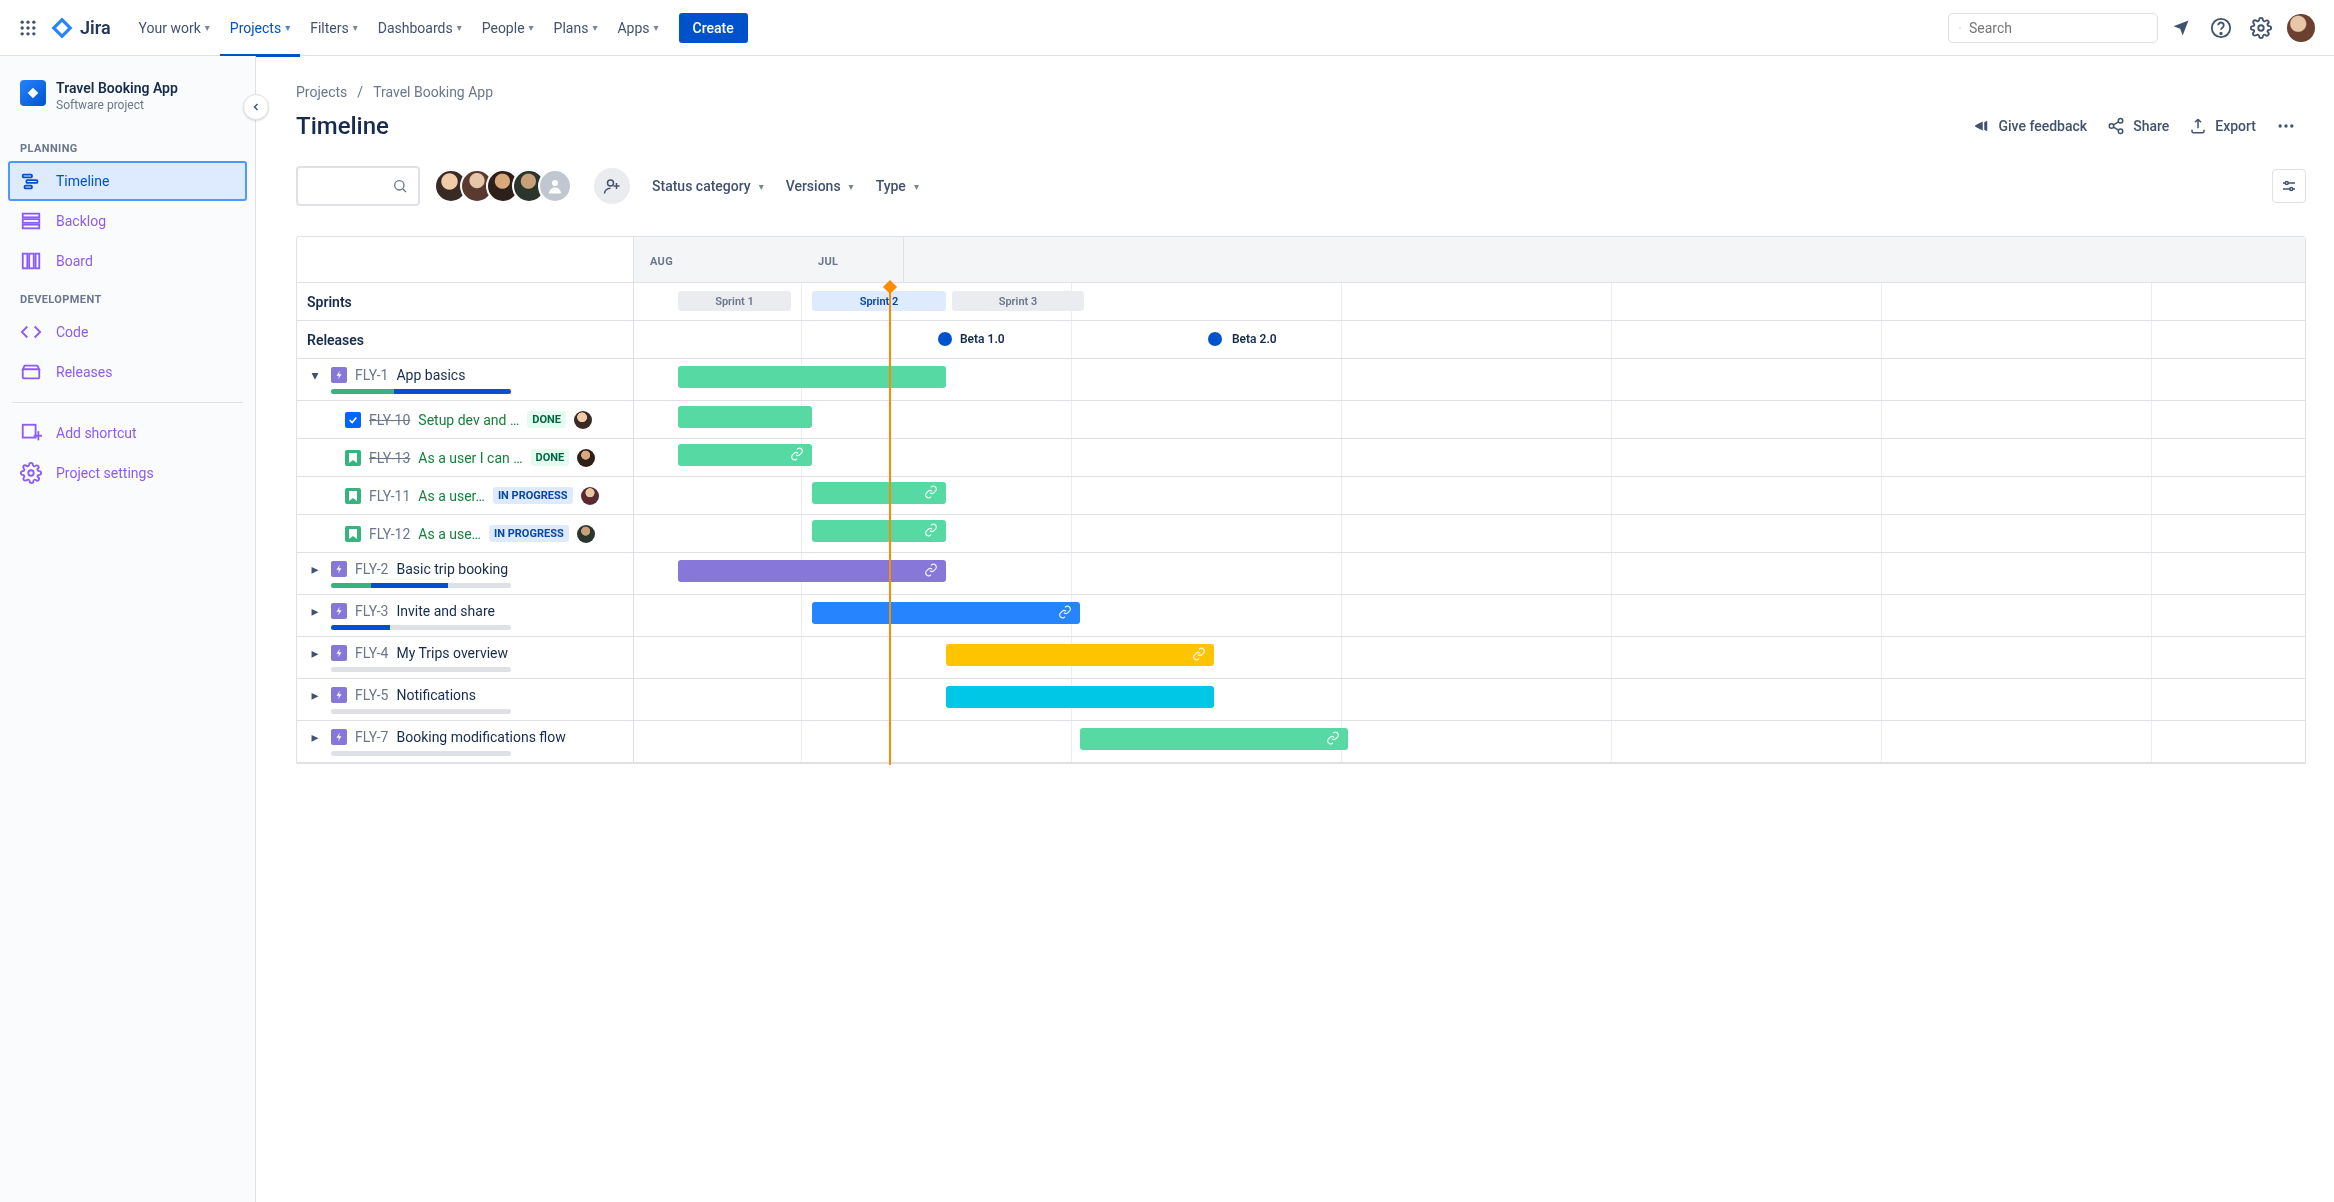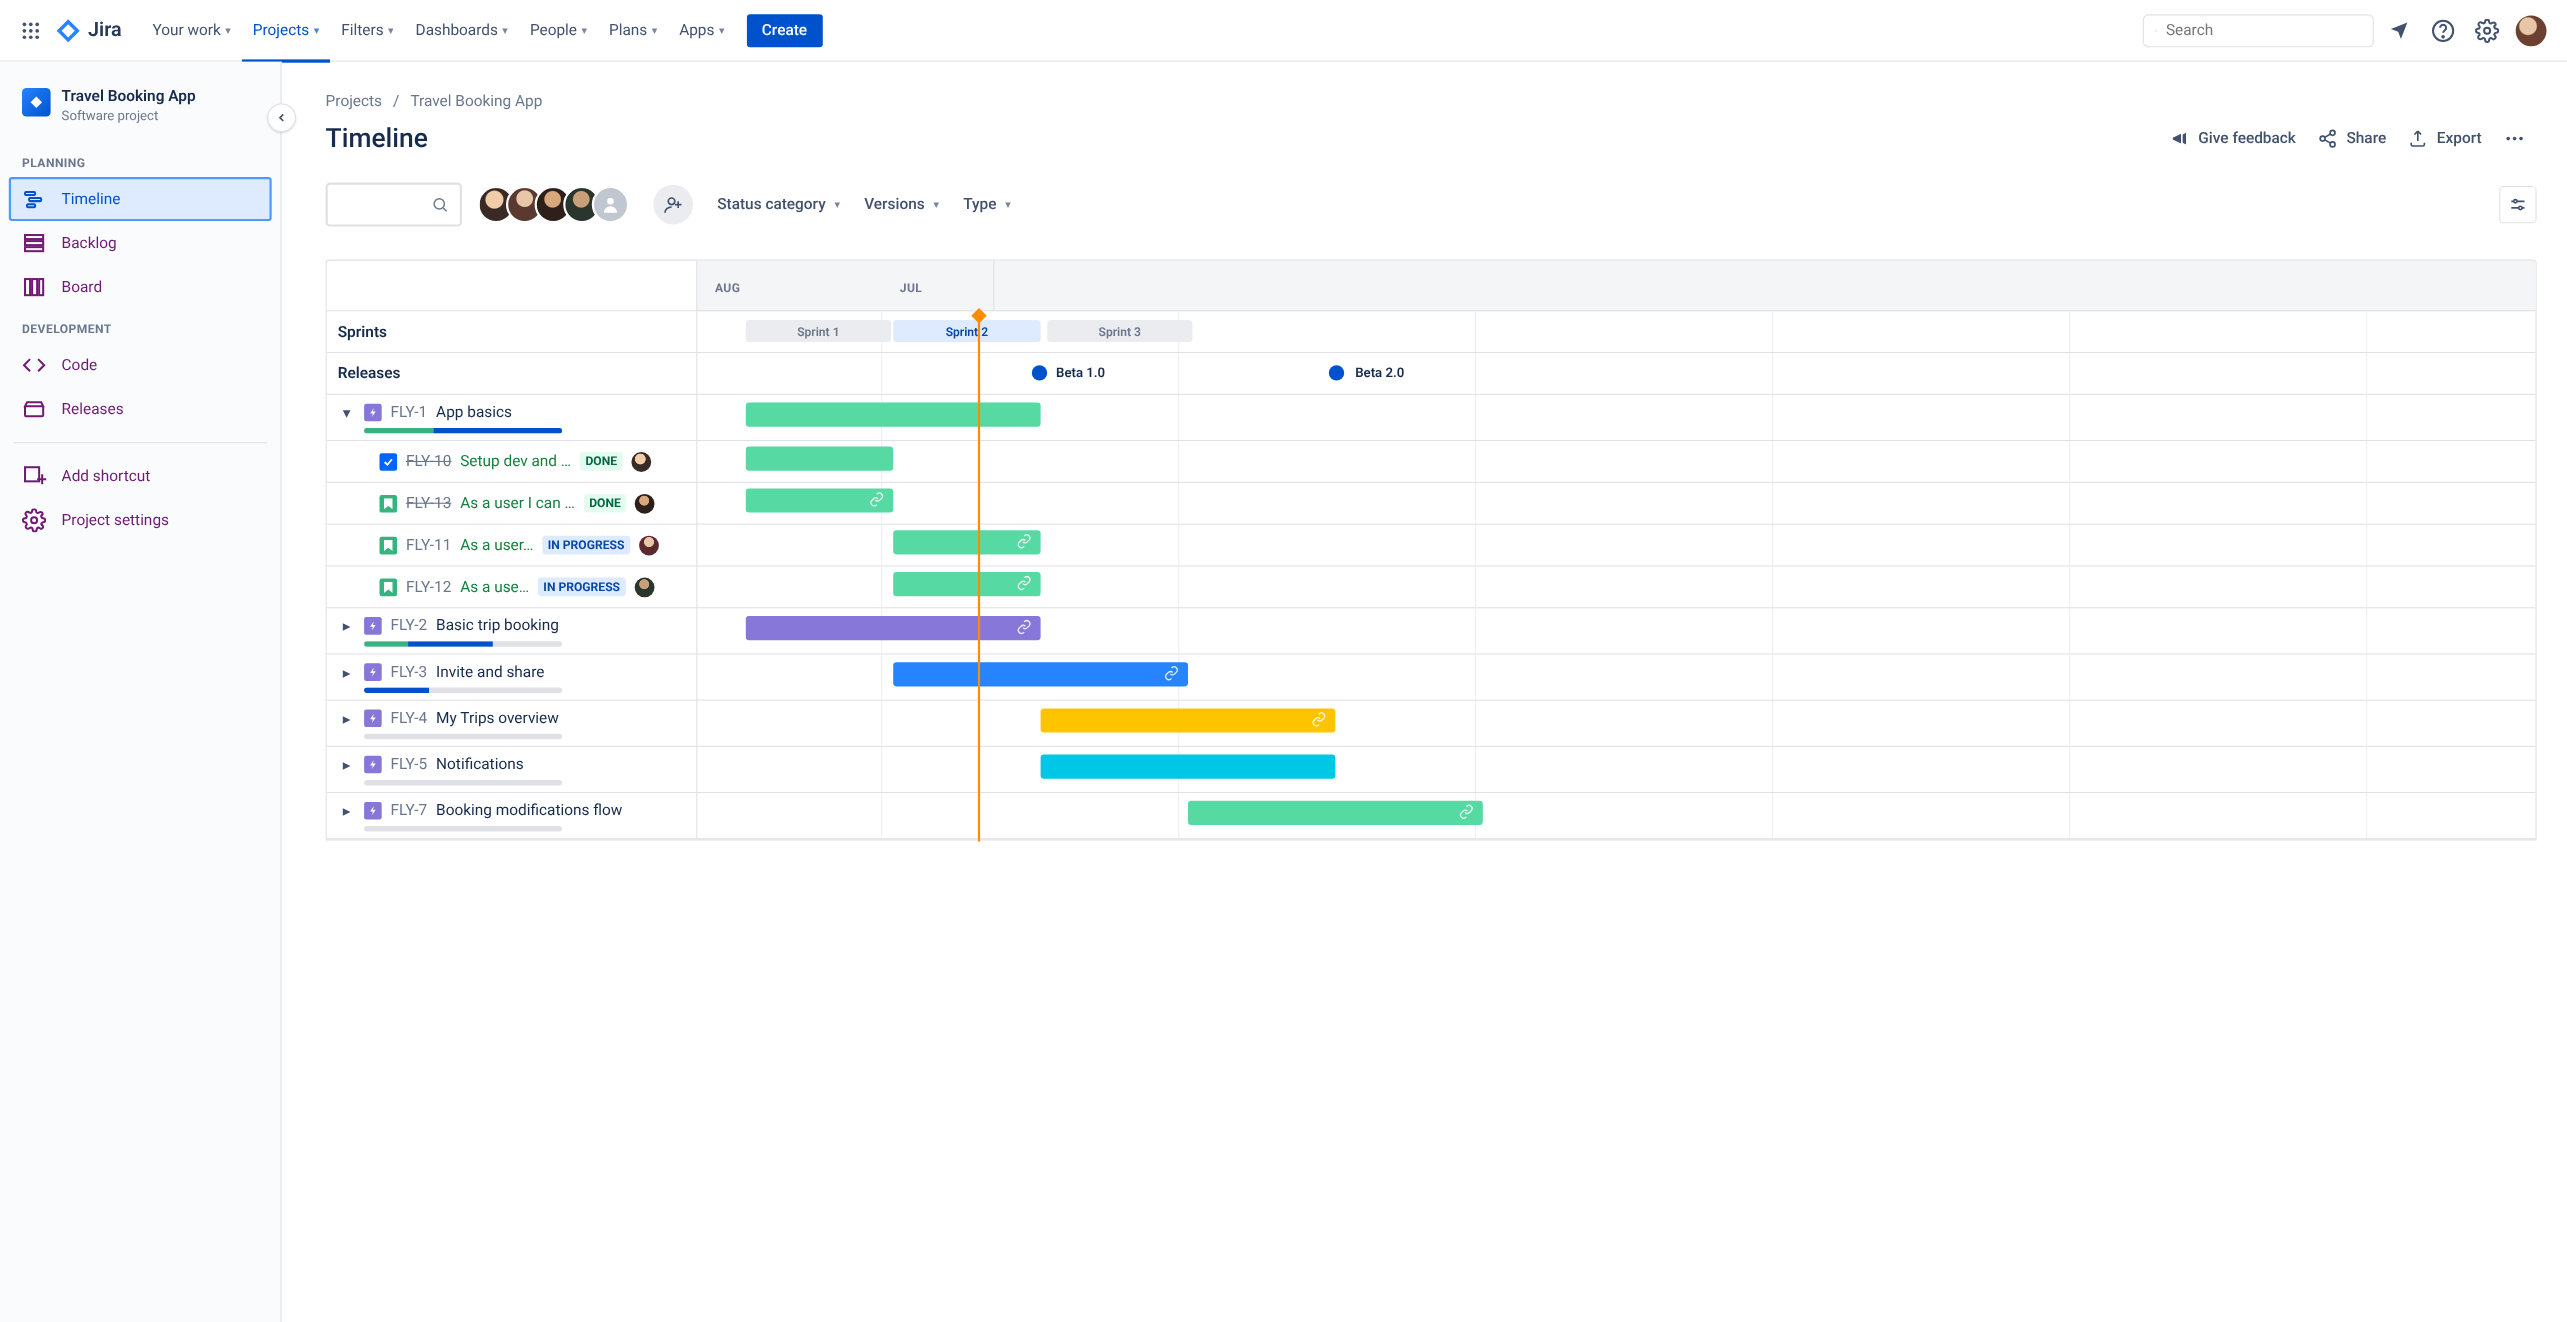--- a/index.html
+++ b/index.html
@@ -25,21 +25,21 @@
 
 .app-body { display:flex; height: calc(100vh - 56px); }
 .sidebar { width:256px; border-right:1px solid #dfe1e6; padding: 24px 8px 8px 8px; position:relative; background:#FAFBFC; }
 .collapse-btn { position:absolute; right:-14px; top:38px; width:26px; height:26px; border-radius:50%; background:#fff; border:1px solid #dfe1e6; display:flex; align-items:center; justify-content:center; cursor:pointer; box-shadow:0 1px 2px rgba(9,30,66,.15);}
 .project-head { display:flex; gap:10px; padding: 0 8px 18px 12px;}
 .proj-icon { width:26px; height:26px; border-radius:4px; background: linear-gradient(135deg,#2684FF,#0052CC); display:flex; align-items:center; justify-content:center;}
 .proj-icon svg { width:14px; height:14px;}
 .proj-name { font-weight:600; font-size:14px; color:#172B4D;}
 .proj-sub { font-size:12px; color:#6B778C; margin-top:2px;}
 .section-label { font-size:11px; font-weight:700; letter-spacing:.4px; color:#6B778C; padding: 12px 12px 6px;}
-.side-item { display:flex; align-items:center; gap:14px; padding: 9px 12px; border-radius:3px; cursor:pointer; color:#701a75; font-size:14px;}
+.side-item { display:flex; align-items:center; gap:14px; padding: 9px 12px; border-radius:3px; cursor:pointer; color:#8b5cf6; font-size:14px;}
 .side-item.active { background:#deebff; color:#0052CC; border:2px solid #4C9AFF; padding:7px 10px;}
 .side-item svg, .side-item .glyph { width:22px; height:22px; flex:none; display:flex; align-items:center; justify-content:center;}
 .side-sep { height:1px; background:#dfe1e6; margin: 10px 4px;}
 
 
 .main { flex:1; overflow:auto; padding: 28px 28px 0 40px; }
 .crumbs { color:#6B778C; font-size:14px; display:flex; gap:10px; align-items:center;}
 .crumbs a { color:#6B778C; text-decoration:none;}
 .header-row { display:flex; align-items:center; margin-top:10px;}
 .page-title { font-size:24px; font-weight:500; color:#172B4D;}
@@ -392,21 +392,21 @@
     <div class="tl-wrap" style="position: relative;">
       <div class="tl-grid" id="tl-grid">
           <div class="tl-header-left"></div>
           <div class="tl-header-right">
             <div class="month" style="">AUG</div>
             <div class="month" style="margin-left:-102px;">JUL</div>
           </div>
           <div class="row-left section">Sprints</div>
           <div class="row-right bglines">
             <div class="sprints-track">
-              <div class="sprint-pill" style="left:44px;width:132px;background:#EBECF0;color:#6B778C">Sprint 1</div>
+              <div class="sprint-pill" style="left:44px;width:113px;background:#EBECF0;color:#6B778C">Sprint 1</div>
               <div class="sprint-pill" style="left:178px;width:134px;background:#DEEBFF;color:#0747A6">Sprint 2</div>
               <div class="sprint-pill" style="left:318px;width:132px;background:#EBECF0;color:#6B778C">Sprint 3</div>
             </div>
           </div>
           <div class="row-left section">Releases</div>
           <div class="row-right bglines">
             <div class="release-dot" style="left:304px"></div>
             <div class="release-label" style="left:326px">Beta 1.0</div>
             <div class="release-dot" style="left:574px"></div>
             <div class="release-label" style="left:598px">Beta 2.0</div>

